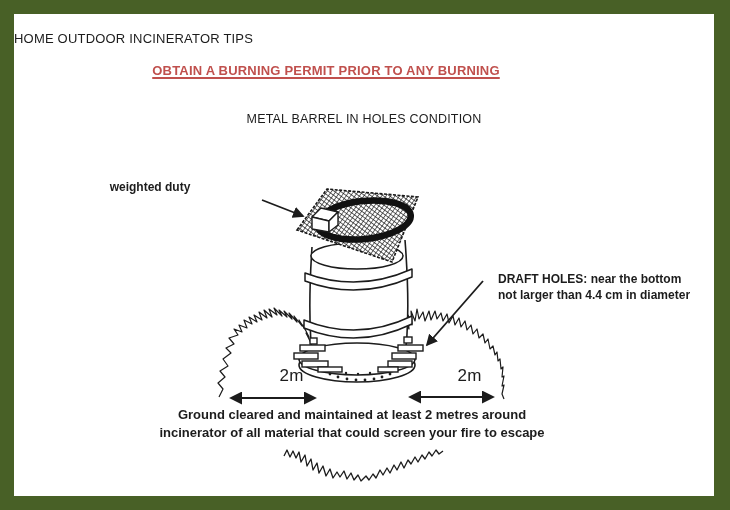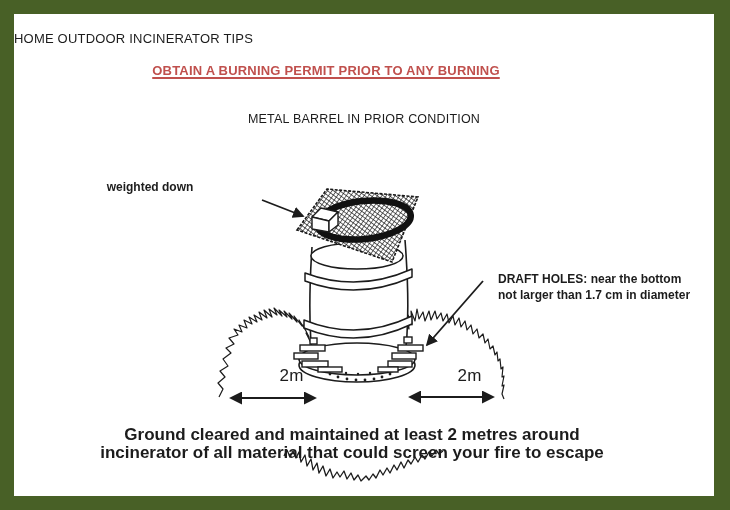--- a/index.html
+++ b/index.html
@@ -37,22 +37,22 @@
     left:498px;top:272px;width:232px;text-align:left;
     font-size:12px;font-weight:700;line-height:15.5px;
   }
   .dim{
     font-size:17px;font-weight:400;letter-spacing:.5px;
     width:60px;text-align:right;
   }
   .dim-left{left:244px;top:366px;}
   .dim-right{left:422px;top:366px;}
   .footer-caption{
-    left:52px;top:426px;width:600px;text-align:center;
-    font-size:17px;font-weight:700;line-height:17.5px;
+    left:52px;top:406px;width:600px;text-align:center;
+    font-size:13px;font-weight:700;line-height:17.5px;
   }
   svg.diagram{position:absolute;left:0;top:0;}
 </style>
 </head>
 <body>
 
 <div class="page">
   <div class="sheet"></div>
 
   <svg class="diagram" width="730" height="510" viewBox="0 0 730 510">
@@ -145,29 +145,29 @@
     </g>
     <g>
       <line x1="483" y1="281" x2="427" y2="345" stroke="#1c1c1c" stroke-width="1.8" marker-end="url(#ah)"></line>
     </g>
   </svg>
 
   <div class="txt title">HOME OUTDOOR INCINERATOR TIPS</div>
 
   <div class="txt warning">OBTAIN A BURNING PERMIT PRIOR TO ANY BURNING</div>
 
-  <div class="txt subtitle">METAL BARREL IN PRIOR CONDITION</div>
+  <div class="txt subtitle">METAL BARREL IN HOLES CONDITION</div>
 
   <div class="txt screen-note">
-    <div>weighted down</div>
+    <div>weighted duty</div>
   </div>
 
   <div class="txt draft-note">
     <div>DRAFT HOLES: near the bottom</div>
-    <div>not larger than 1.7 cm in diameter</div>
+    <div>not larger than 4.4 cm in diameter</div>
   </div>
 
   <div class="txt dim dim-left">2m</div>
 
   <div class="txt dim dim-right">2m</div>
 
   <div class="txt footer-caption">
     <div>Ground cleared and maintained at least 2 metres around</div>
     <div>incinerator of all material that could screen your fire to escape</div>
   </div>

